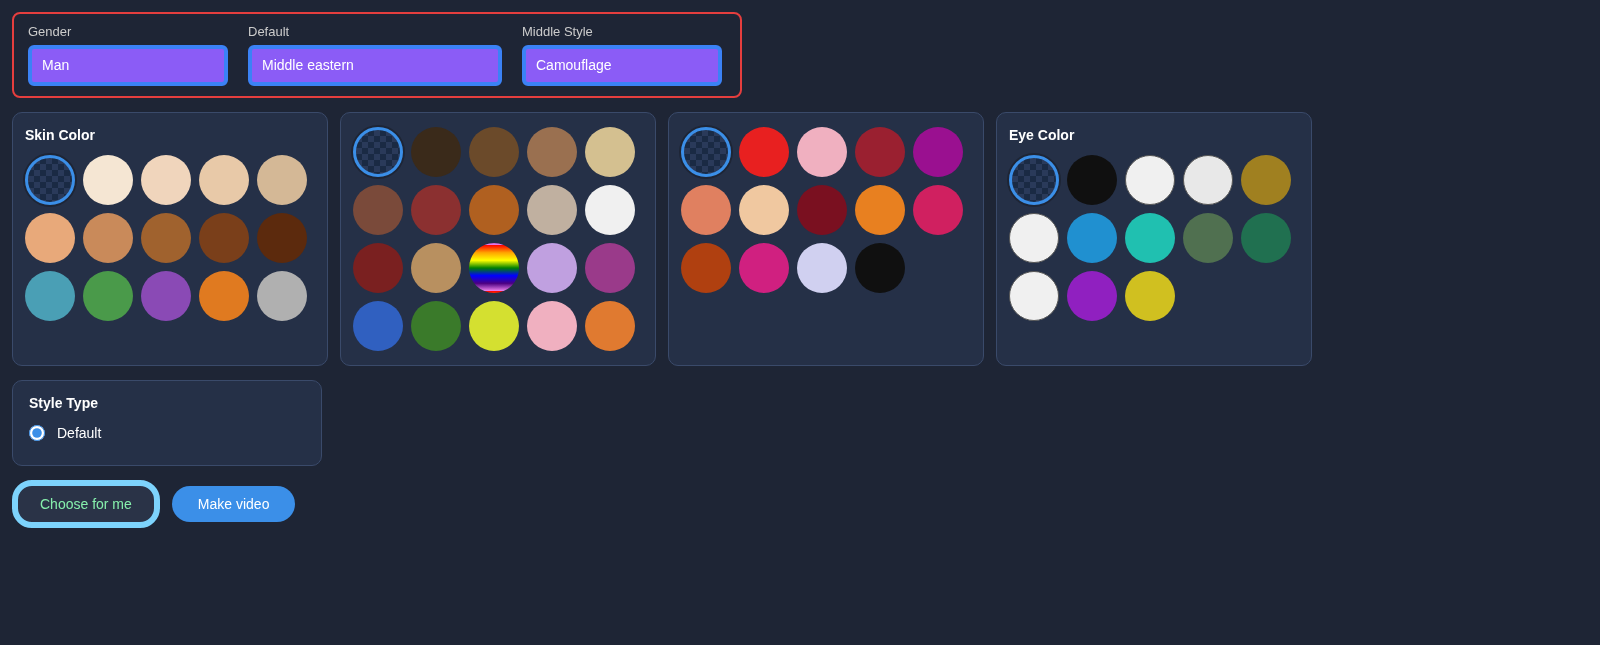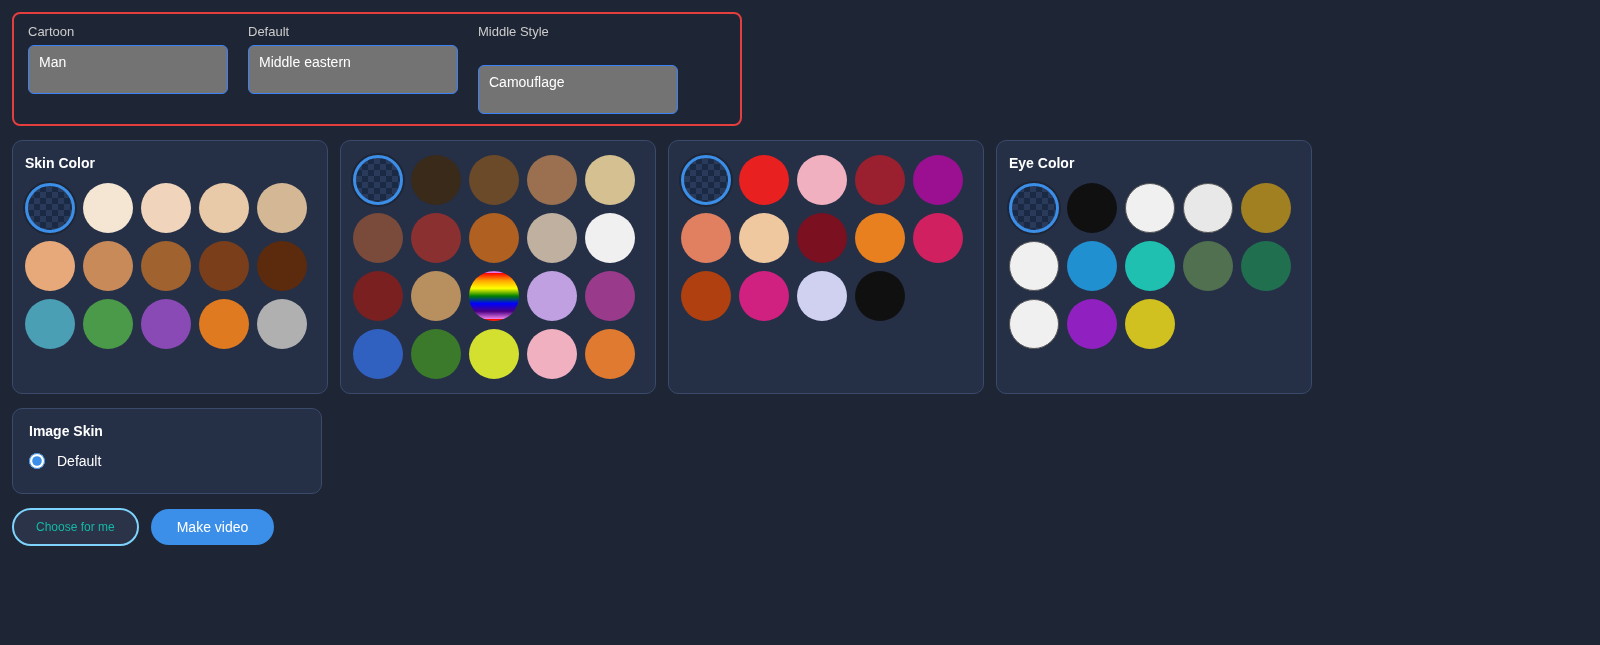--- a/index.html
+++ b/index.html
@@ -25,33 +25,33 @@
     .filter-group {
       display: flex;
       flex-direction: column;
       gap: 6px;
     }
     .filter-group label {
       font-size: 13px;
       color: #ccc;
     }
     .filter-group select {
-      background: #737373;
-      color: #fff;
-      border: 1px solid #3b82f6;
+      background: #8b5cf6;
+      color: #fff;
+      border: 4px solid #3b82f6;
       border-radius: 6px;
-      padding: 8px 30px 23px 10px;
+      padding: 8px 30px 9px 10px;
       font-size: 14px;
       appearance: none;
       cursor: pointer;
       width: 200px;
     }
     .filter-group.gender select { width: 200px; }
-    .filter-group.origin select { width: 210px; }
-    .filter-group.fashion select { width: 200px; margin-top: 20px; }
+    .filter-group.origin select { width: 254px; }
+    .filter-group.fashion select { width: 200px; }
 
     
     .panels-row {
       display: flex;
       gap: 12px;
       margin-bottom: 14px;
     }
 
     .color-panel {
       background: #253047;
@@ -129,43 +129,43 @@
     }
 
     
     .bottom-buttons {
       display: flex;
       gap: 12px;
       align-items: center;
     }
     .btn-choose {
       background: #2a3347;
-      color: #14b8a6;
-      border: 2px solid #7dd3fc;
+      color: #86efac;
+      border: 6px solid #7dd3fc;
       border-radius: 20px;
       padding: 10px 22px;
-      font-size: 12px;
+      font-size: 14px;
       cursor: pointer;
     }
     .btn-make {
       background: #3b8fe8;
       color: #fff;
       border: none;
       border-radius: 20px;
       padding: 10px 26px;
       font-size: 14px;
       cursor: pointer;
     }
   </style>
 </head>
 <body>
 
 <div class="filter-bar">
   <div class="filter-group gender">
-    <label>Cartoon</label>
+    <label>Gender</label>
     <select>
       <option>Man</option>
       <option>Woman</option>
     </select>
   </div>
   <div class="filter-group origin">
     <label>Default</label>
     <select>
       <option>Middle eastern</option>
       <option>European</option>
@@ -268,21 +268,21 @@
       <div class="color-swatch" style="background:#207050"></div>
       <div class="color-swatch" style="background:#f0f0f0;border:1px solid #555"></div>
       <div class="color-swatch" style="background:#9020c0"></div>
       <div class="color-swatch" style="background:#d0c020"></div>
     </div>
   </div>
 
 </div>
 
 <div class="image-type-panel">
-  <h3>Image Skin</h3>
+  <h3>Style Type</h3>
   <label class="radio-option">
     <input type="radio" name="image-type" value="Default" checked="" style="">
     <span>Default</span>
   </label>
 </div>
 
 <div class="bottom-buttons">
   <button class="btn-choose">Choose for me</button>
   <button class="btn-make">Make video</button>
 </div>

